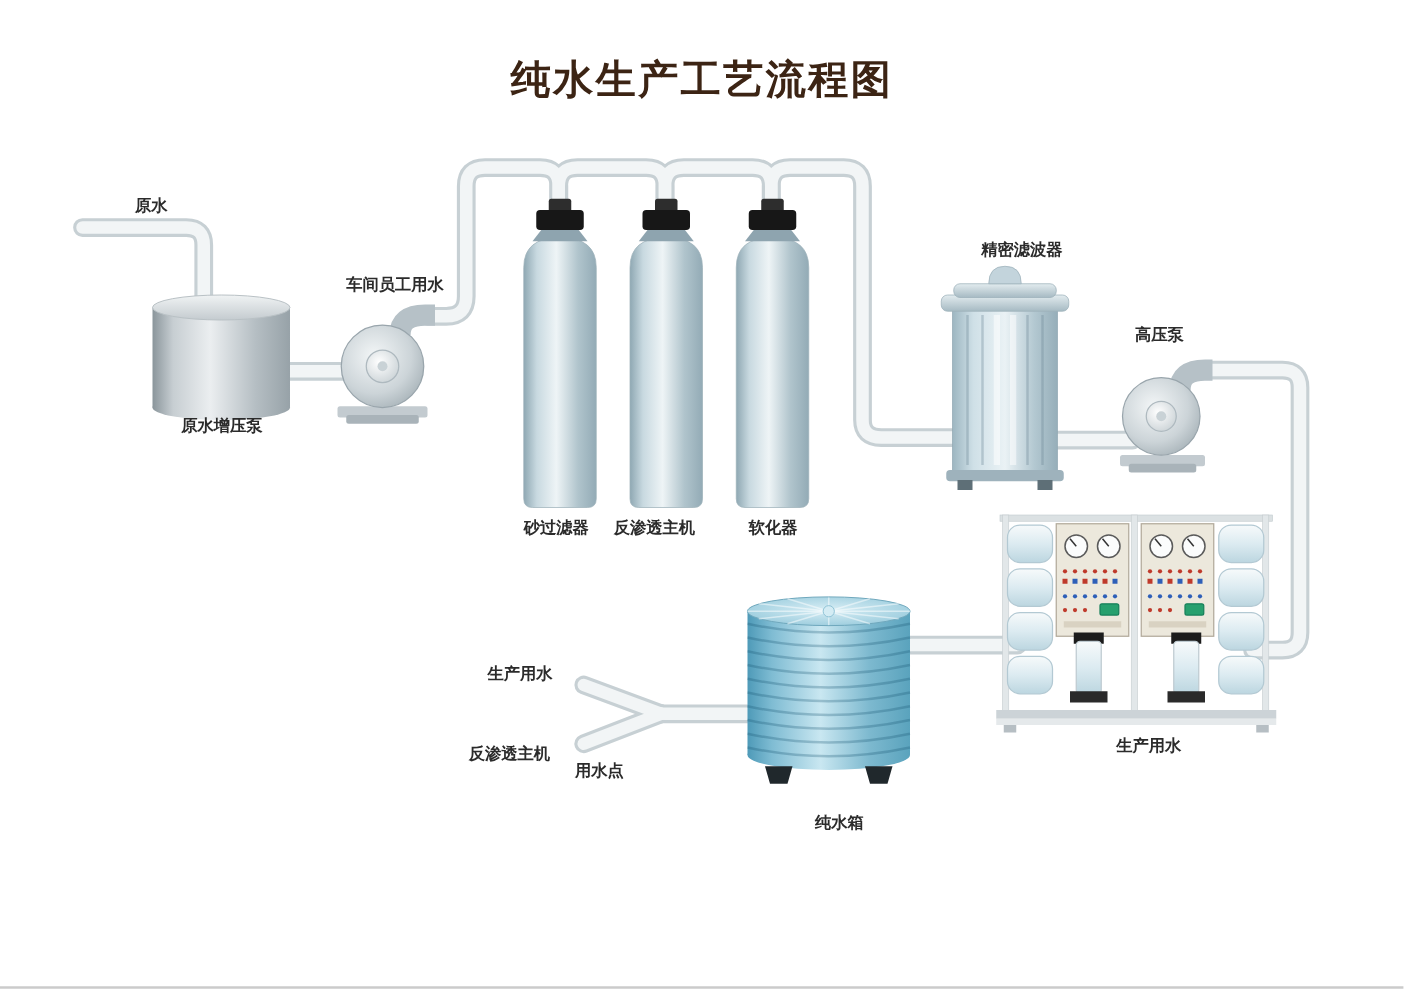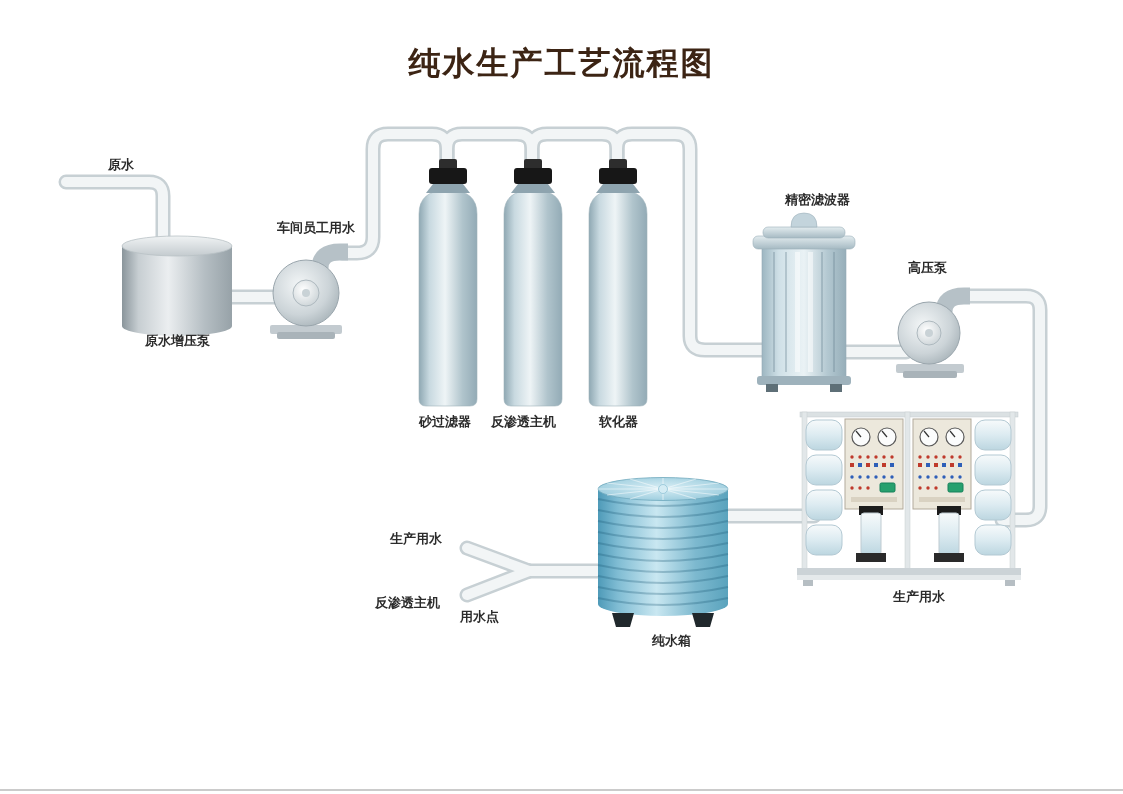--- a/index.html
+++ b/index.html
@@ -339,19 +339,19 @@
 
   <div class="lbl" style="left:108px;top:158px">原水</div>
   <div class="lbl" style="left:277px;top:221px">车间员工用水</div>
   <div class="lbl" style="left:145px;top:334px">原水增压泵</div>
   <div class="lbl" style="left:419px;top:415px">砂过滤器</div>
   <div class="lbl" style="left:491px;top:415px">反渗透主机</div>
   <div class="lbl" style="left:599px;top:415px">软化器</div>
   <div class="lbl" style="left:785px;top:193px">精密滤波器</div>
   <div class="lbl" style="left:908px;top:261px">高压泵</div>
   <div class="lbl" style="left:893px;top:590px">生产用水</div>
-  <div class="lbl" style="left:652px;top:634px">纯水箱</div>
+  <div class="lbl" style="left:652px;top:651px">纯水箱</div>
   <div class="lbl" style="left:390px;top:532px">生产用水</div>
   <div class="lbl" style="left:375px;top:596px">反渗透主机</div>
   <div class="lbl" style="left:460px;top:610px">用水点</div>
 
   <div class="bottom-line"></div>
 </div>
 
 </body></html>

